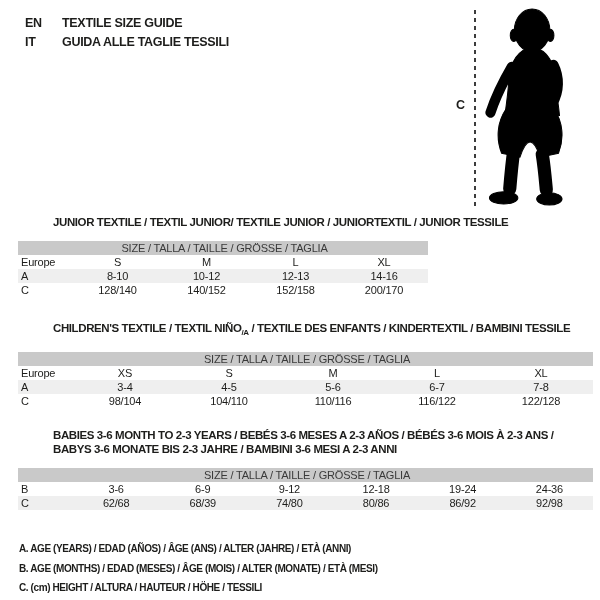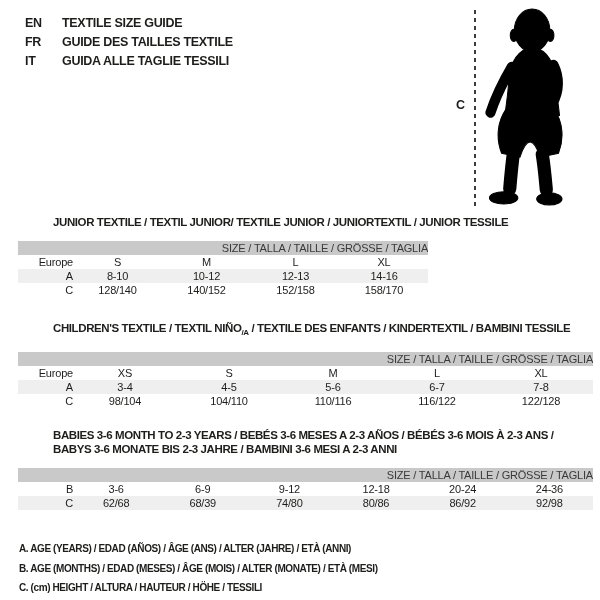--- a/index.html
+++ b/index.html
@@ -33,39 +33,36 @@
   .sec3 { margin-top:20px; }
   .sec-title {
     font-size:11.5px; font-weight:bold; letter-spacing:-0.4px;
     line-height:14px; margin-bottom:12px; white-space:nowrap;margin-left:35px;
   }
   .sec-title .subscript { font-size:8px; vertical-align:sub; }
   table { border-collapse:collapse; table-layout:fixed; }
   .t1 { width:410px; }
   .t2, .t3 { width:575px; }
   td, th { font-size:11px; font-weight:normal; height:14px; line-height:14px; padding:0; text-align:center; letter-spacing:-0.2px; overflow:hidden; white-space:nowrap; }
-  th.size-bar { background:#c9c9c9; text-align:right; padding-left:3px; color:#3a3a3a; }
-  td.lbl { text-align:right; padding-left:3px;margin-left:15px; }
+  th.size-bar { background:#c9c9c9; text-align:center; padding-left:3px; color:#3a3a3a; }
+  td.lbl { text-align:left; padding-left:3px;margin-left:15px; }
   tr.alt { background:#efefef; }
   
   .notes { margin:29px 0 0 19px; }
   .notes div { font-size:10px; font-weight:bold; letter-spacing:-0.4px; line-height:19.5px; white-space:nowrap; }
 </style>
 </head>
 <body>
 
 <div class="page">
 
   <div class="header">
     <ul class="langs">
       <li>
         <span class="code">EN</span><span>TEXTILE SIZE GUIDE</span>
-      </li>
-      <li>
-        <span class="code">FR</span><span>GUIDE DES TAILLES TEXTILE</span>
       </li>
       <li>
         <span class="code">IT</span><span>GUIDA ALLE TAGLIE TESSILI</span>
       </li>
     </ul>
 
     <div class="figure">
       <div class="c-label">C</div>
       <div class="dash-line"></div>
       <svg class="baby" viewBox="0 0 80 195" aria-hidden="true">
@@ -116,21 +113,21 @@
         <td>8-10</td>
         <td>10-12</td>
         <td>12-13</td>
         <td>14-16</td>
       </tr>
       <tr>
         <td class="lbl">C</td>
         <td>128/140</td>
         <td>140/152</td>
         <td>152/158</td>
-        <td>158/170</td>
+        <td>200/170</td>
       </tr>
     </tbody>
       </table>
   </div>
 
   <div class="section sec2">
     <div class="sec-title"><span>CHILDREN'S TEXTILE / TEXTIL NIÑO</span><span class="subscript">/A</span><span> / TEXTILE DES ENFANTS / KINDERTEXTIL / BAMBINI TESSILE</span></div>
     <table class="t2">
       <colgroup>
           <col style="width:55px">
@@ -190,21 +187,21 @@
       <tbody>
           <tr>
         <th class="size-bar" colspan="7">SIZE / TALLA / TAILLE / GRÖSSE / TAGLIA</th>
       </tr>
       <tr>
         <td class="lbl">B</td>
         <td>3-6</td>
         <td>6-9</td>
         <td>9-12</td>
         <td>12-18</td>
-        <td>20-24</td>
+        <td>19-24</td>
         <td>24-36</td>
       </tr>
       <tr class="alt">
         <td class="lbl">C</td>
         <td>62/68</td>
         <td>68/39</td>
         <td>74/80</td>
         <td>80/86</td>
         <td>86/92</td>
         <td>92/98</td>

